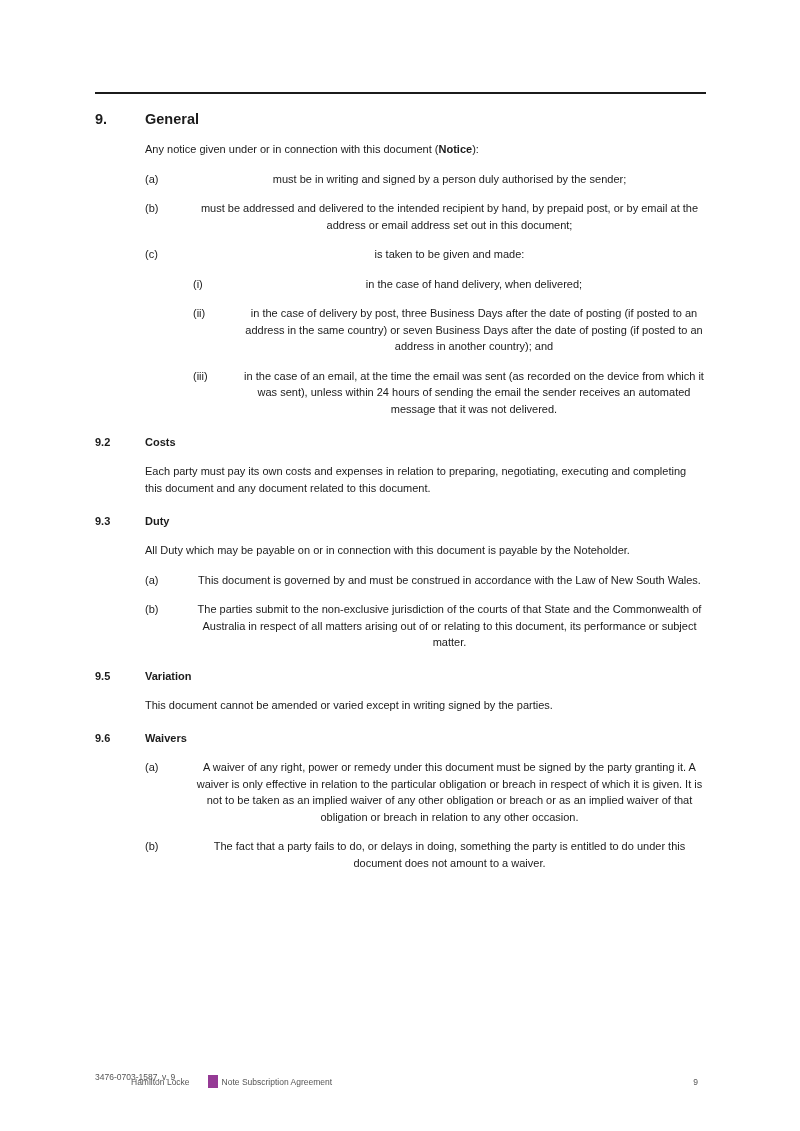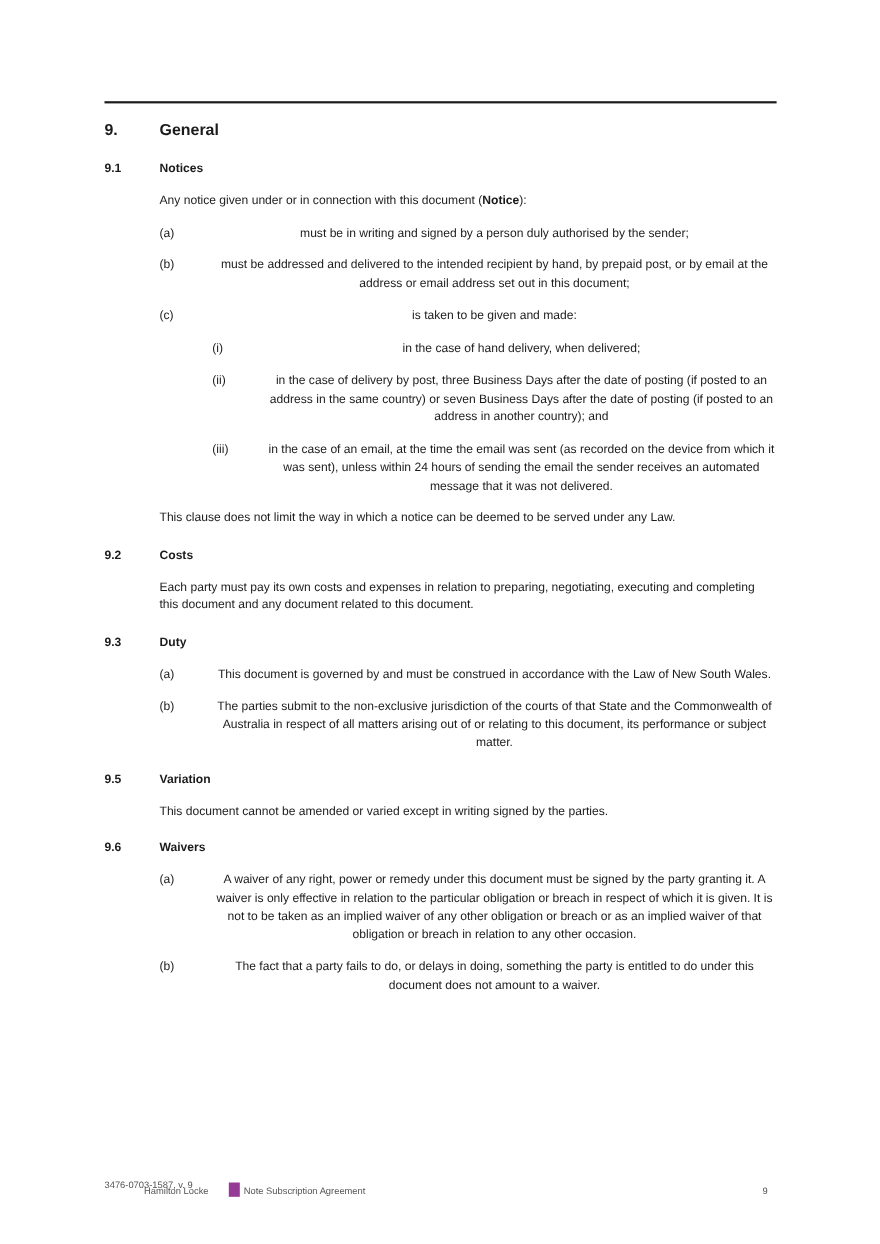--- a/index.html
+++ b/index.html
@@ -86,24 +86,20 @@
 <body>
 
 <div class="page">
   <div class="content">
     <div class="rule"></div>
     <div>
         <div class="row h1">
           <span class="num">9.</span>
           <span class="ttl">General</span>
         </div>
-        <div class="row h2">
-          <span class="num">9.1</span>
-          <span class="ttl">Notices</span>
-        </div>
         <div class="para"><span>Any notice given under or in connection with this document (</span><span class="b">Notice</span><span>):</span></div>
         <div class="li lvl1">
           <span class="marker">(a)</span>
           <span class="li-text">must be in writing and signed by a person duly authorised by the sender;</span>
         </div>
         <div class="li lvl1">
           <span class="marker">(b)</span>
           <span class="li-text">must be addressed and delivered to the intended recipient by hand, by prepaid post, or by email at the address or email address set out in this document;</span>
         </div>
         <div class="li lvl1">
@@ -115,30 +111,30 @@
           <span class="li-text">in the case of hand delivery, when delivered;</span>
         </div>
         <div class="li lvl2">
           <span class="marker">(ii)</span>
           <span class="li-text">in the case of delivery by post, three Business Days after the date of posting (if posted to an address in the same country) or seven Business Days after the date of posting (if posted to an address in another country); and</span>
         </div>
         <div class="li lvl2">
           <span class="marker">(iii)</span>
           <span class="li-text">in the case of an email, at the time the email was sent (as recorded on the device from which it was sent), unless within 24 hours of sending the email the sender receives an automated message that it was not delivered.</span>
         </div>
-        <div class="para"><span>This clause does not limit the way in which a notice can be deemed to be served under any Law.</span></div>
         <div class="row h2">
           <span class="num">9.2</span>
           <span class="ttl">Costs</span>
         </div>
         <div class="para"><span>Each party must pay its own costs and expenses in relation to preparing, negotiating, executing and completing this document and any document related to this document.</span></div>
         <div class="row h2">
           <span class="num">9.3</span>
           <span class="ttl">Duty</span>
         </div>
+        <div class="para"><span>All Duty which may be payable on or in connection with this document is payable by the Noteholder.</span></div>
         <div class="li lvl1">
           <span class="marker">(a)</span>
           <span class="li-text">This document is governed by and must be construed in accordance with the Law of New South Wales.</span>
         </div>
         <div class="li lvl1">
           <span class="marker">(b)</span>
           <span class="li-text">The parties submit to the non-exclusive jurisdiction of the courts of that State and the Commonwealth of Australia in respect of all matters arising out of or relating to this document, its performance or subject matter.</span>
         </div>
         <div class="row h2">
           <span class="num">9.5</span>

